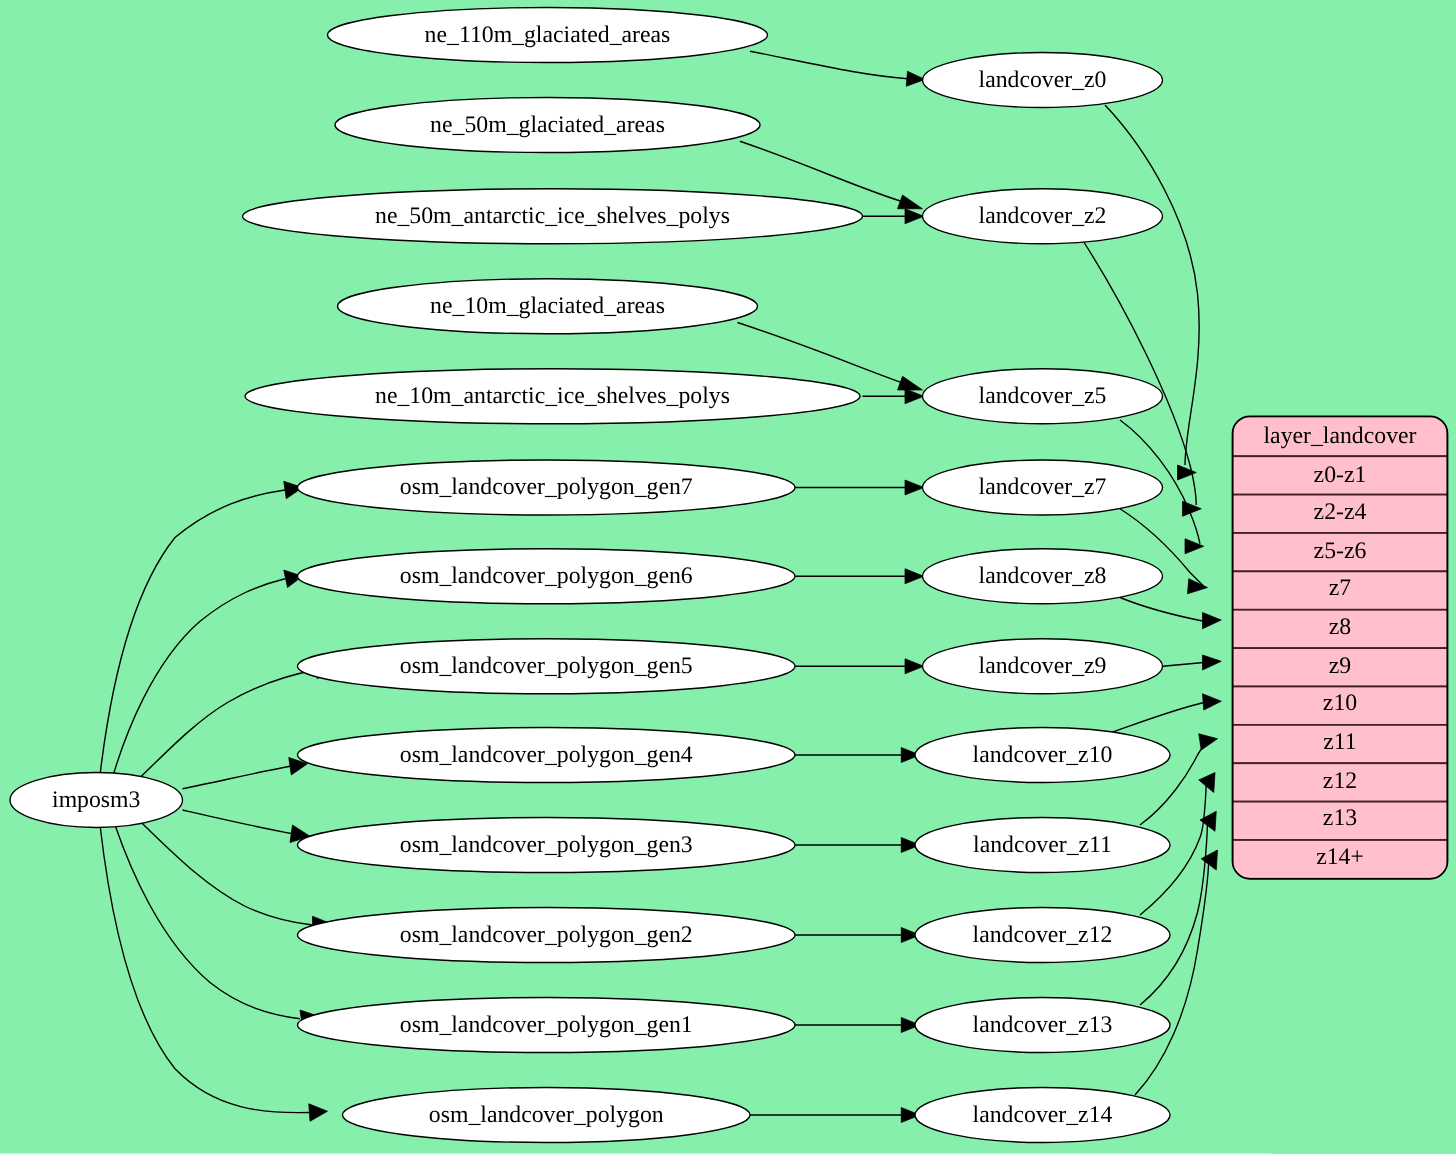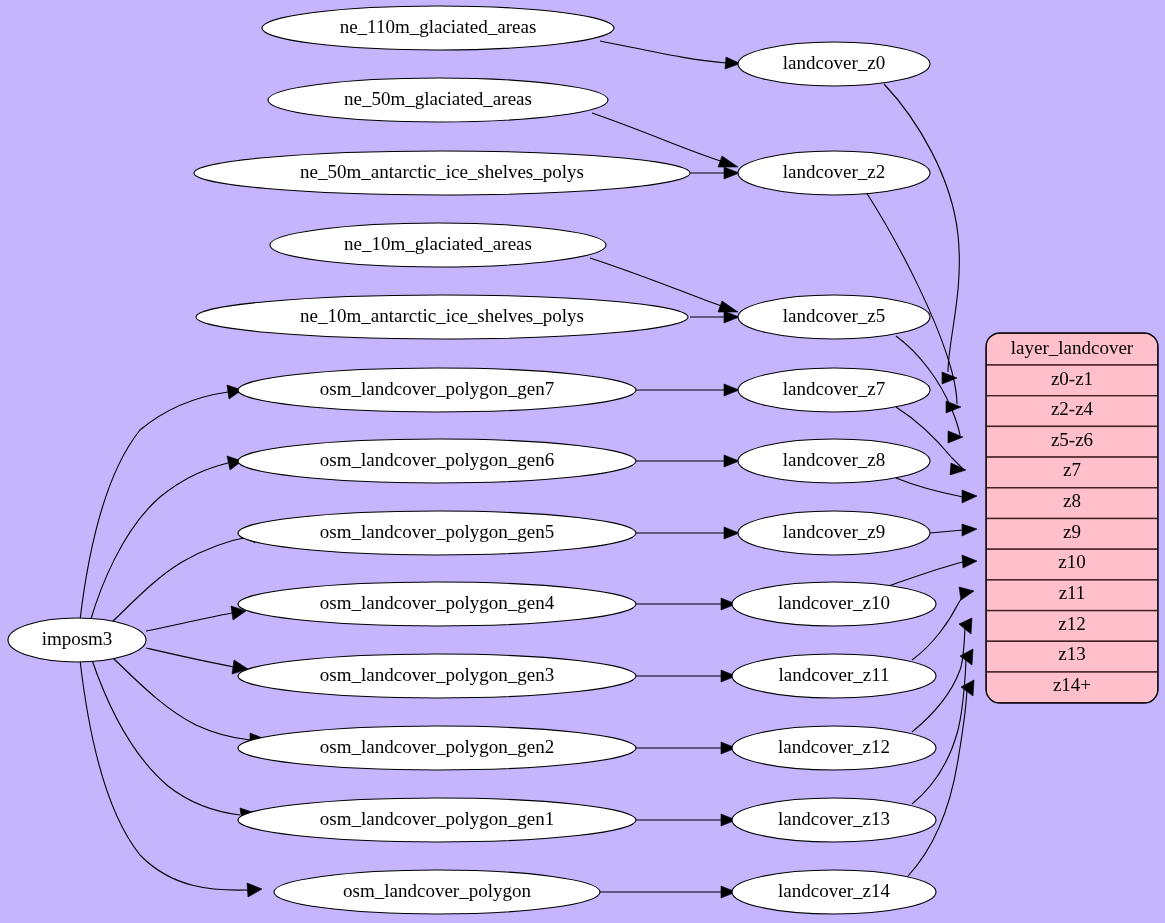--- a/index.html
+++ b/index.html
@@ -4,21 +4,21 @@
 <style>
   html, body {
     margin: 0;
     padding: 0;
     background: #ffffff;
   }
   #graph-root {
     position: relative;
     width: 1165px;
     height: 923px;
-    background: #c4b5fd;
+    background: #86efac;
     font-family: "Liberation Serif", "DejaVu Serif", serif;
     overflow: hidden;
   }
   svg#graph-svg {
     display: block;
     width: 1165px;
     height: 923px;
   }
   .node-ellipse {
     fill: #ffffff;

